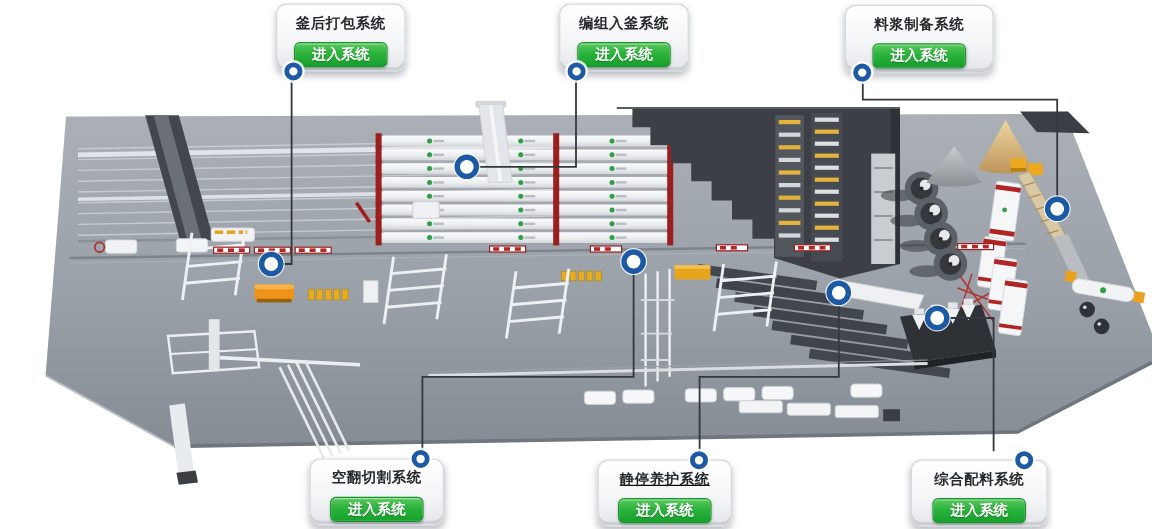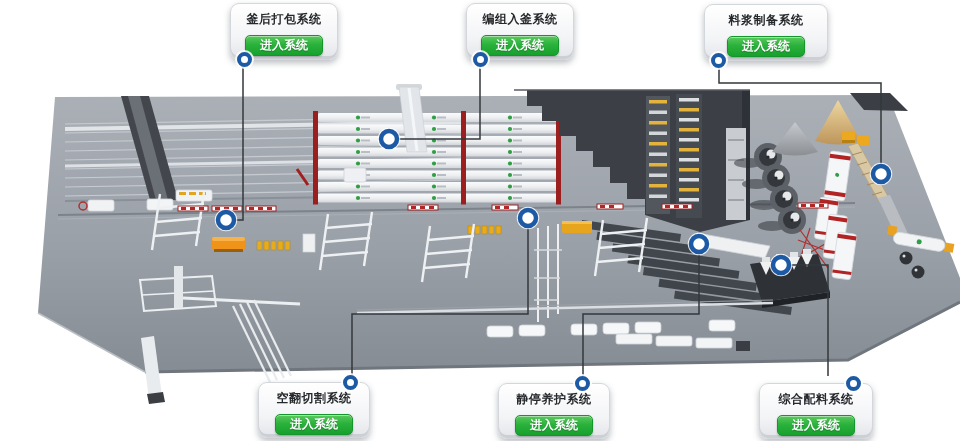--- a/index.html
+++ b/index.html
@@ -523,21 +523,21 @@
   <button class="enter-btn">进入系统</button>
   <span class="anchor-dot" style="left:6px;bottom:-8px;"></span>
 </div>
 
 <div class="card" style="left:258px;top:382px;width:112px;height:56px;">
   <div class="card-title">空翻切割系统</div>
   <button class="enter-btn">进入系统</button>
   <span class="anchor-dot" style="right:11px;top:-8px;"></span>
 </div>
 
-<div class="card" style="left:498px;top:383px;width:112px;height:56px;">
+<div class="card" style="left:498px;top:383px;width:112px;height:56px;text-decoration:underline;">
   <div class="card-title">静停养护系统</div>
   <button class="enter-btn">进入系统</button>
   <span class="anchor-dot" style="right:19px;top:-8px;"></span>
 </div>
 
 <div class="card" style="left:733px;top:383px;width:114px;height:56px;margin-left:26px;">
   <div class="card-title">综合配料系统</div>
   <button class="enter-btn">进入系统</button>
   <span class="anchor-dot" style="right:11px;top:-8px;"></span>
 </div>

